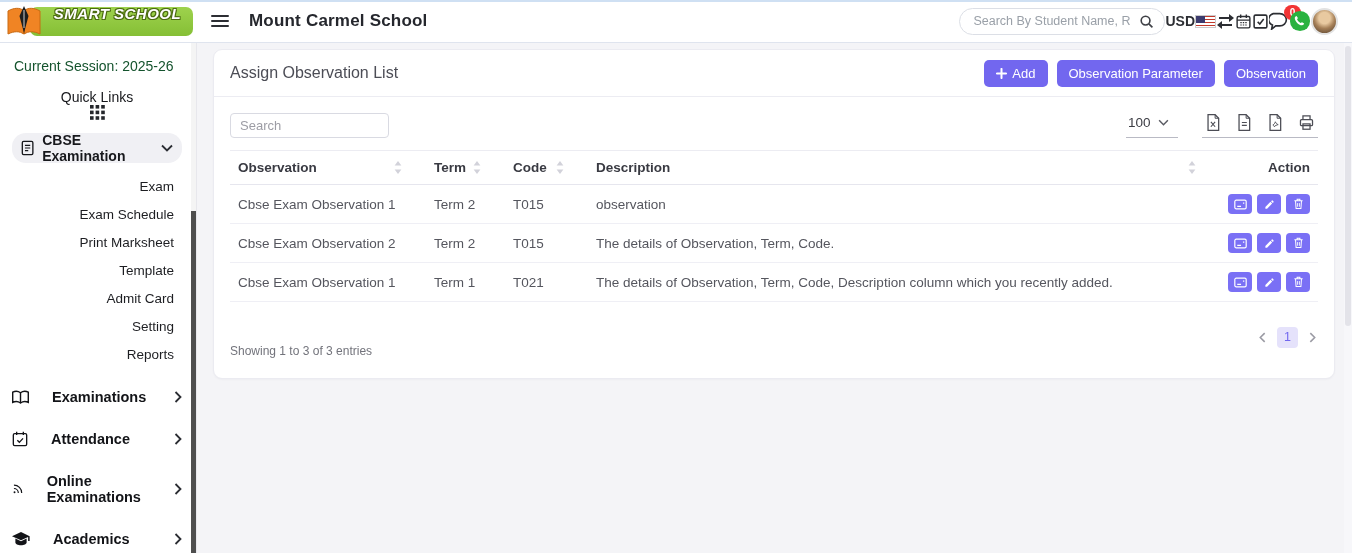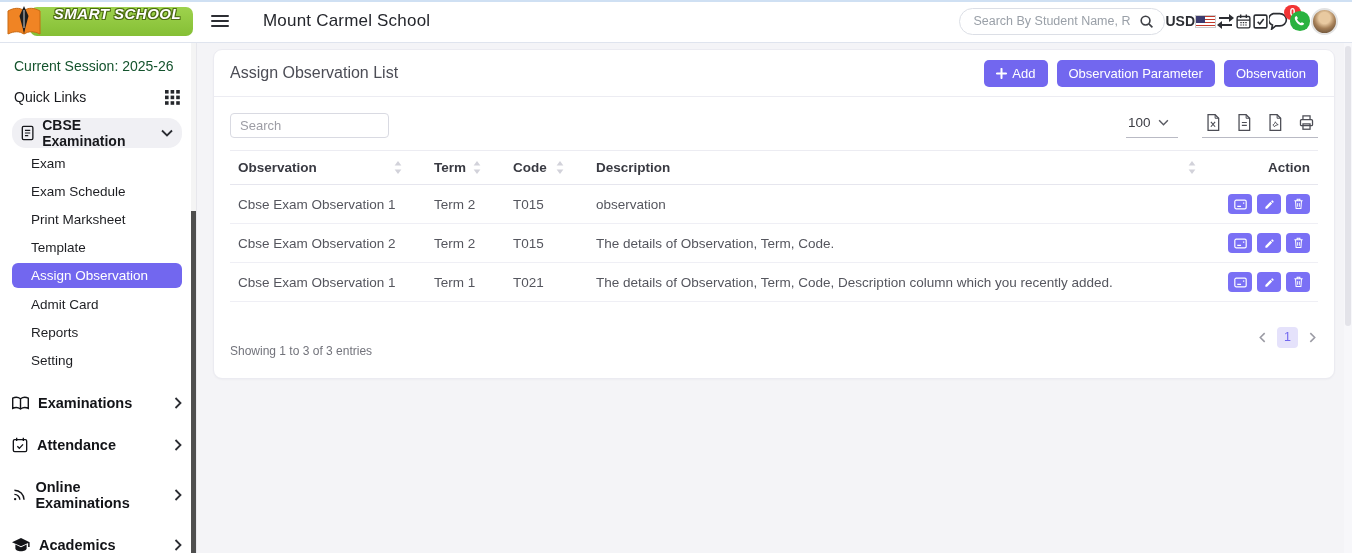--- a/index.html
+++ b/index.html
@@ -22,21 +22,21 @@
   .logo-pill {
     background:linear-gradient(#9ed24d,#85bf35);
     border-radius:7px; height:29px; margin-left:-14px;
     display:flex; align-items:center; padding:0 12px 16px 24px;
   }
   .logo-pill span {
     font-size:15px; font-weight:bold; font-style:italic; color:#fff; letter-spacing:.5px; white-space:nowrap;
     text-shadow:-1px -1px 0 #4c6b12, 1px -1px 0 #4c6b12, -1px 1px 0 #4c6b12, 1px 1px 0 #4c6b12;
   }
   .hamburger { background:none; border:none; margin-left:14px; cursor:pointer; display:flex; align-items:center; }
-  .school-name { font-size:17px; font-weight:normal; color:#25272d; margin-left:34px; letter-spacing:.2px; }
+  .school-name { font-size:17px; font-weight:bold; color:#25272d; margin-left:20px; letter-spacing:.2px; }
   .top-right { margin-left:auto; display:flex; align-items:center; padding-right:14px; }
   .search-pill {
     width:206px; height:27px; border:1px solid #dcdfe6; border-radius:14px;
     display:flex; align-items:center; padding:0 10px 0 13px; background:#fff;
   }
   .search-pill input { border:none; outline:none; flex:1; font-size:12.5px; color:#444; min-width:0; font-family:inherit; }
   .search-pill input::placeholder { color:#9aa0a8; }
   .currency { font-size:14px; font-weight:bold; color:#2c2e33; cursor:pointer; }
   .flag { width:21px; height:13px; position:relative; display:inline-block; cursor:pointer;
     background:repeating-linear-gradient(180deg,#c0392b 0 1.5px,#fff 1.5px 3px); border:.5px solid #ccc; }
@@ -53,31 +53,31 @@
   }
 
   
   .sidebar {
     position:absolute; top:43px; left:0; width:197px; bottom:0;
     background:#fff; border-right:1px solid #e7e7ec; padding:8px 14px 0 12px; z-index:10;
   }
   .sb-track { position:absolute; top:0; right:0; width:5px; bottom:0; background:#f4f4f4; }
   .sb-thumb { position:absolute; top:168px; right:0; width:5px; bottom:0; background:#4e4e4e; }
   .session { font-size:14px; color:#14532d; margin:7px 2px 0; }
-  .quick-links { display:flex; align-items:center; justify-content:space-between; margin:15px 2px 0; font-size:14px; color:#17181c; cursor:pointer; }
+  .quick-links { display:flex; align-items:center; justify-content:space-between; margin:15px 2px 0; font-size:14px; color:#17181c; cursor:pointer;flex-direction:column; }
   .menu-head {
     margin-top:13px; height:30px; background:#f0f0f4; border-radius:14px;
     display:flex; align-items:center; gap:8px; padding:0 9px; cursor:pointer;
   }
   .menu-head .lbl { font-size:14px; font-weight:bold; color:#17181c; }
   .menu-head .chev { margin-left:auto; display:flex; }
-  .submenu { list-style:none; margin-top:1px; }
+  .submenu { list-style:none; margin-top:9px;text-align:right; }
   .submenu li { font-size:13.5px; color:#1d1e22; padding:6.5px 8px 6.5px 19px; cursor:pointer; border-radius:6px; }
   .submenu li.active { background:#7267ef; color:#fff; padding-top:5px; padding-bottom:5px; margin:2px 0; }
-  .menu-row { display:flex; align-items:center; gap:9px; margin-top:26px; cursor:pointer;justify-content:flex-end; }
+  .menu-row { display:flex; align-items:center; gap:23px; margin-top:26px; cursor:pointer;justify-content:flex-end; }
   .menu-row .lbl { font-size:14.5px; font-weight:bold; color:#131418; }
   .menu-row .chev { margin-left:auto; display:flex; }
   .menu-row.first { margin-top:21px; }
 
   
   .content { position:absolute; left:197px; top:43px; right:0; bottom:0; }
   .card {
     margin:6px 17px 0 16px; background:#fff; border:1px solid #ebebf1; border-radius:9px;
     box-shadow:0 1px 2px rgba(40,40,60,.03);
   }
@@ -229,24 +229,23 @@
           <path d="M1 1.5l5 5 5-5"></path>
         </svg>
     </span>
   </div>
 
   <ul class="submenu">
     <li>Exam</li>
     <li>Exam Schedule</li>
     <li>Print Marksheet</li>
     <li>Template</li>
-    <li class="active">Assign Observation</li>
     <li>Admit Card</li>
+    <li>Setting</li>
     <li>Reports</li>
-    <li>Setting</li>
   </ul>
 
   <div class="menu-row first">
     <svg width="17" height="15" viewBox="0 0 24 20" fill="none" stroke="#131418" stroke-width="2">
       <path d="M1 2.5c3.5-1.8 7.5-1.8 11 .8 3.5-2.6 7.5-2.6 11-.8V17c-3.5-1.8-7.5-1.8-11 .8-3.5-2.6-7.5-2.6-11-.8z"></path>
         <path d="M12 3.3V17.8"></path>
     </svg>
     <span class="lbl">Examinations</span>
     <span class="chev">
       <svg width="8" height="12" viewBox="0 0 8 12" fill="none" stroke="#2b2d33" stroke-width="1.8">

